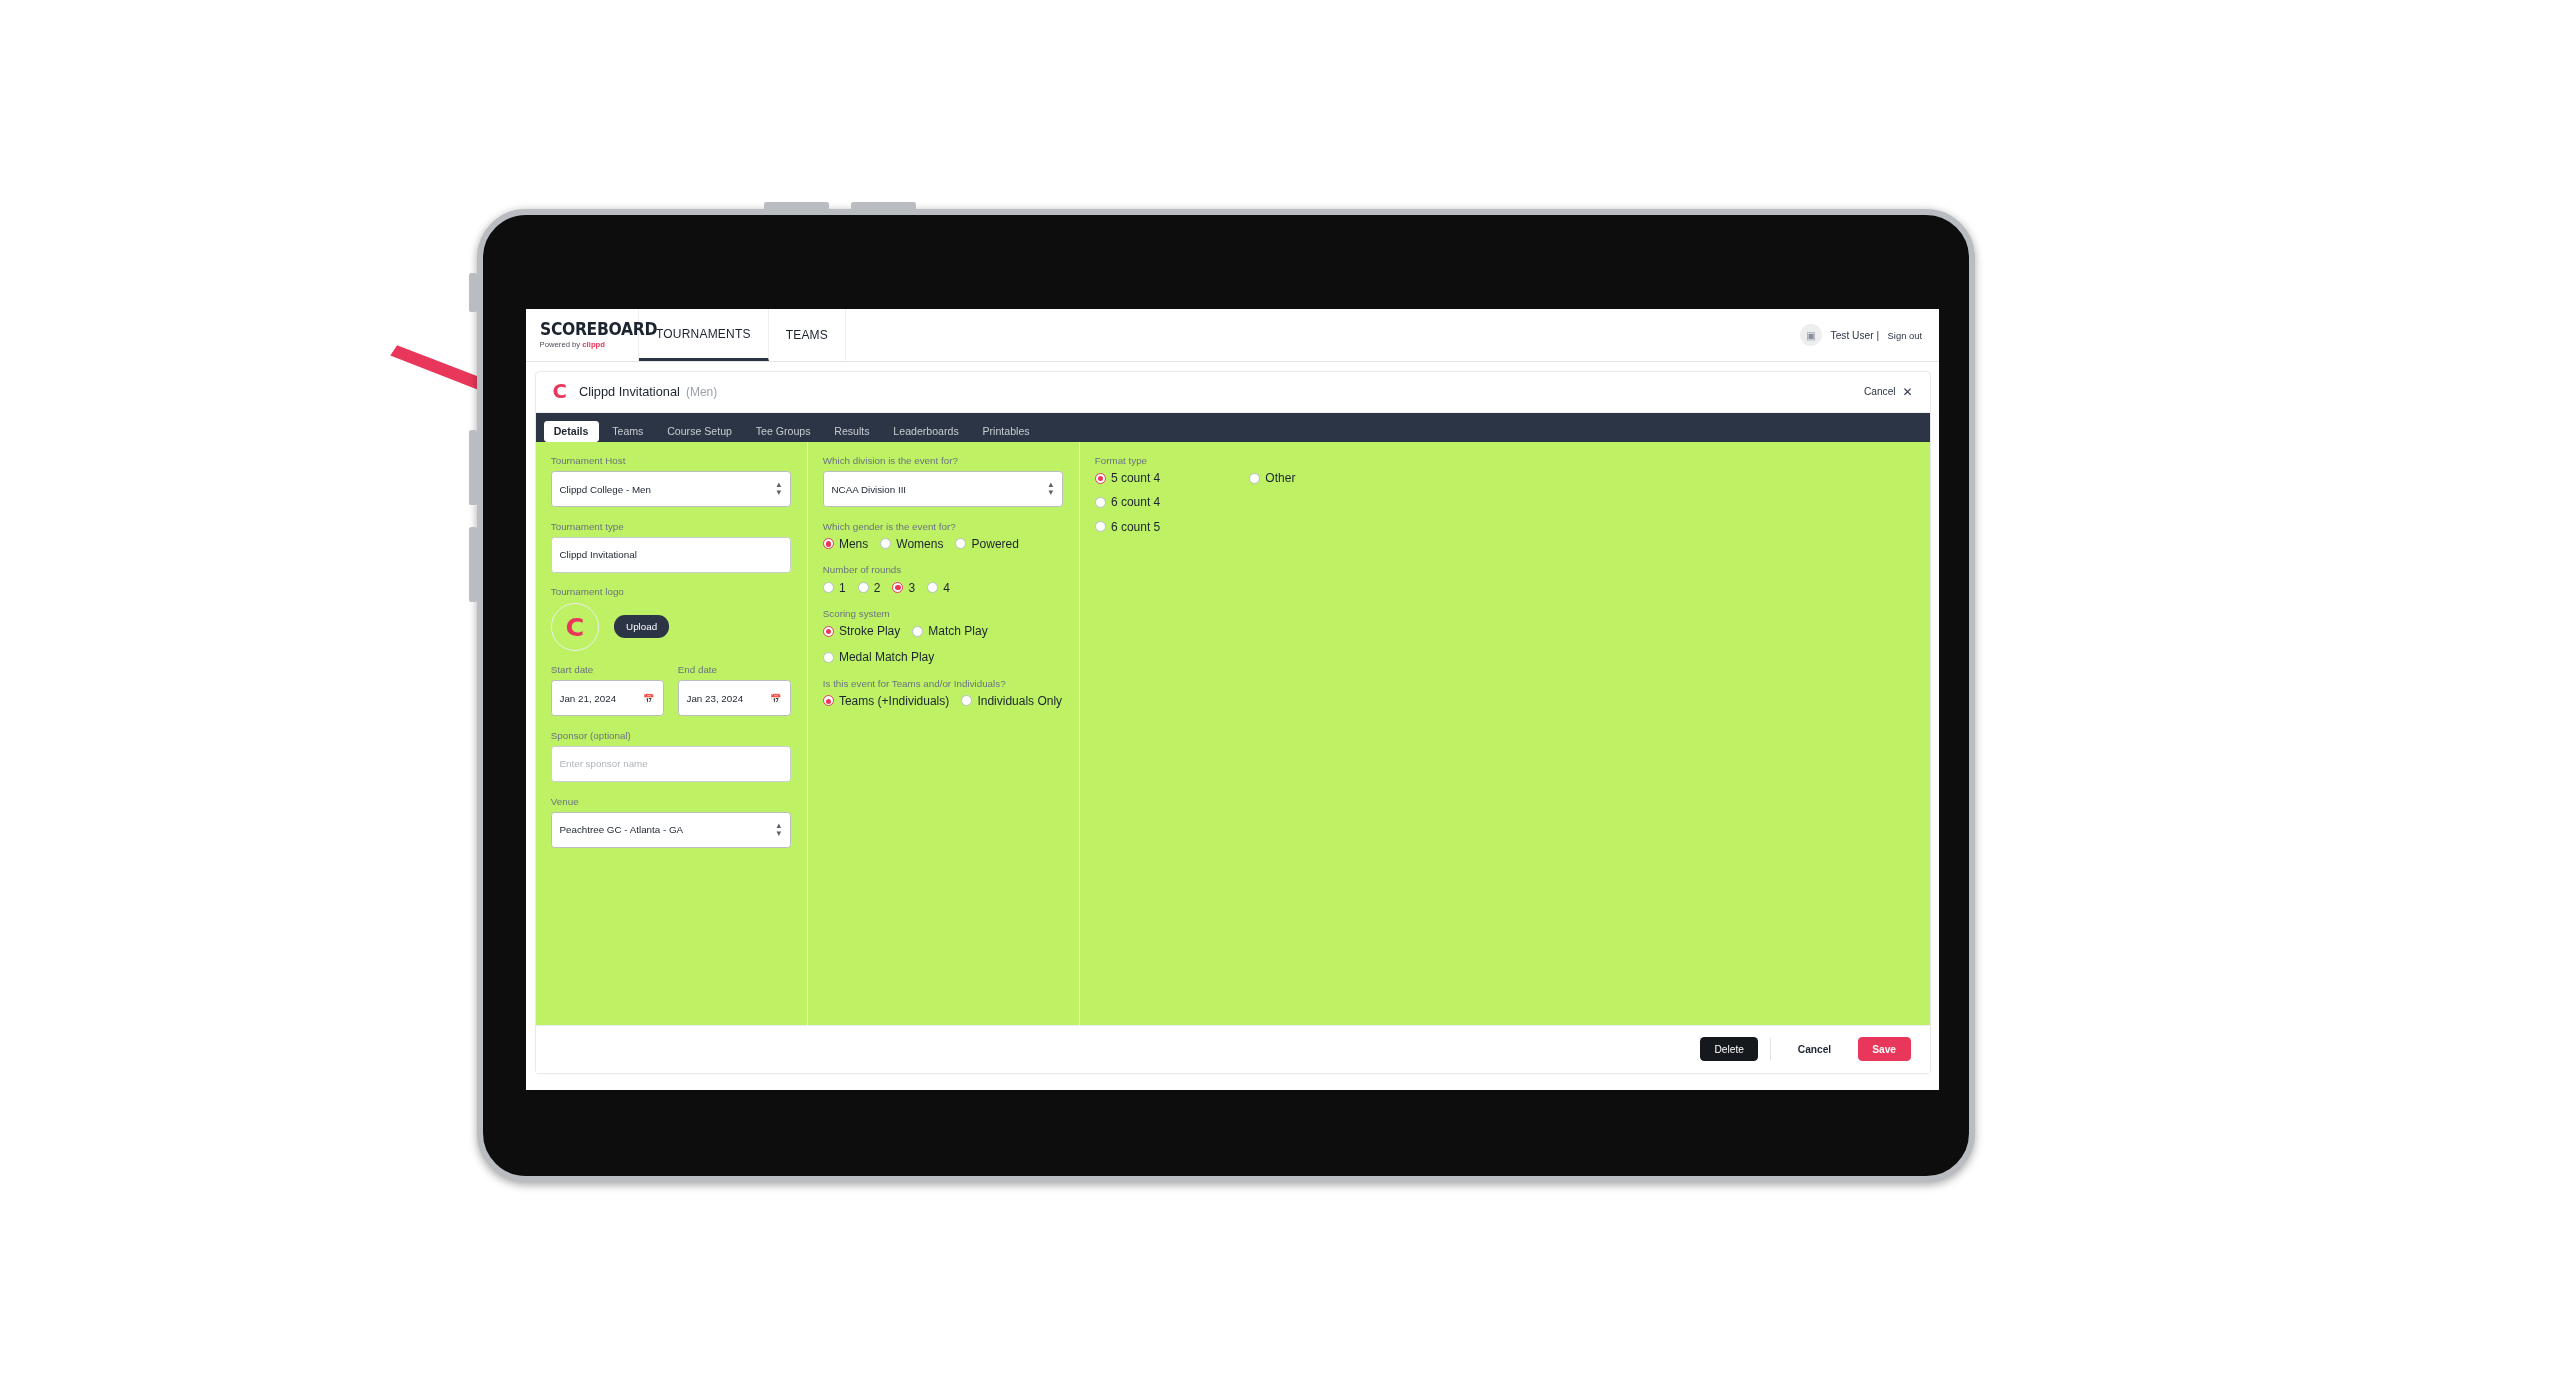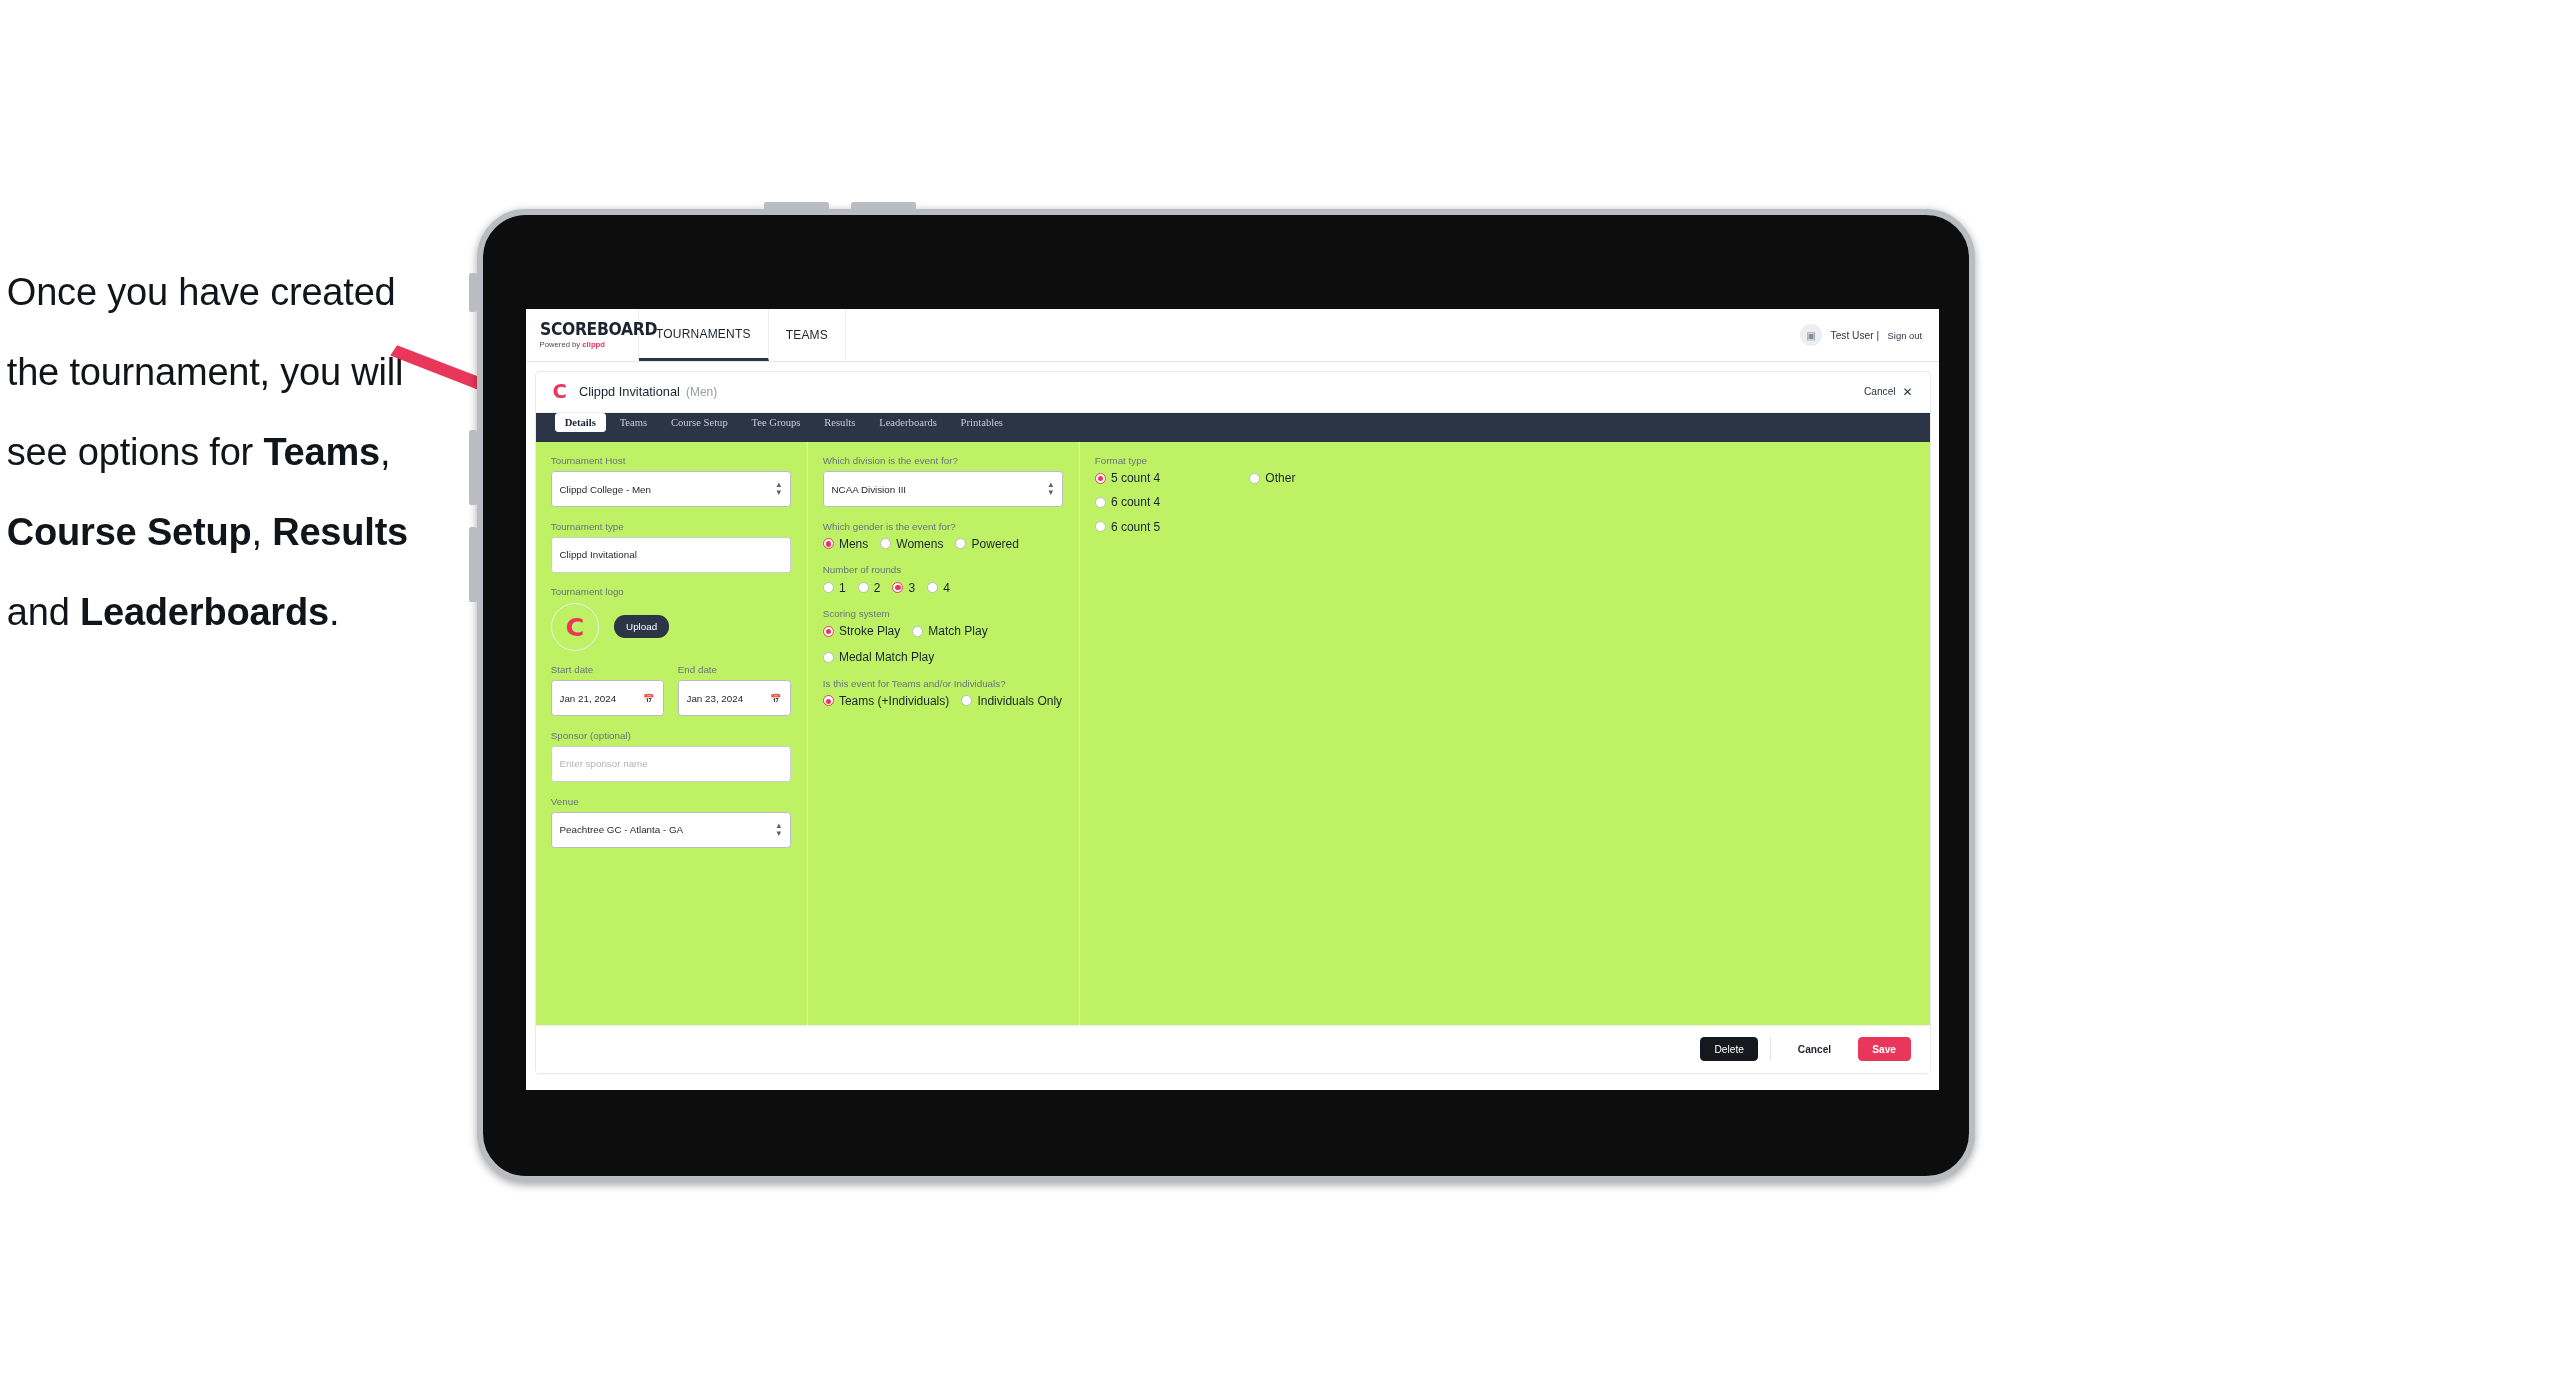--- a/index.html
+++ b/index.html
@@ -114,21 +114,21 @@
   .page-sub { font-size: 12px; color: #9aa0a8; margin-left: 6px; }
   .page-cancel {
     margin-left: auto; display: flex; align-items: center; gap: 6.8px;
     font-size: 10.2px; color: #2b3545; cursor: pointer;
   }
   .xicon { font-size: 12px; color: #2b3545; }
 
   
   .tabstrip {
     background: #2b3545; height: 29px;
-    display: flex; align-items: flex-start; padding-left: 19px; font-family: Liberation Serif, serif;
+    display: flex; align-items: flex-end; padding-left: 8px;
   }
   .tab {
     font-size: 10.6px; color: #c8ccd2; padding: 4.3px 10.2px;
     margin-right: 3.4px; border-radius: 3.4px; cursor: pointer;
     white-space: nowrap;
   }
   .tab.active { background: #ffffff; color: #1c2430; font-weight: 700; }
 
   
   .form-body { flex: 1; display: flex; background: #bef264; }
@@ -203,23 +203,20 @@
   .btn-delete { background: #15181c; color: #fff; }
   .btn-divider { width: 0.9px; height: 22px; background: #dfe2e6; }
   .btn-cancel { background: transparent; color: #1c2430; font-weight: 700; }
   .btn-save { background: #e8375a; color: #fff; font-weight: 700; }
 </style>
 </head>
 <body>
 
 <div class="stage">
 
-  <div class="caption">
-    <span>Once you have created the tournament, you will see options for </span><b>Teams</b><span>, </span><b>Course Setup</b><span>, </span><b>Results</b><span> and </span><b>Leaderboards</b><span>.</span>
-  </div>
 
   <svg class="arrow" viewBox="0 0 360 170">
     <path d="M38 38 L300 140 L280 160 L330 150 L318 108 L306 126 L46 26 Z" fill="#e8375a"></path>
     <polygon points="262,108 336,152 276,166" fill="#e8375a"></polygon>
   </svg>
 
   <div class="device">
     <div class="dev-btn top1"></div>
     <div class="dev-btn top2"></div>
     <div class="dev-btn l1"></div>

